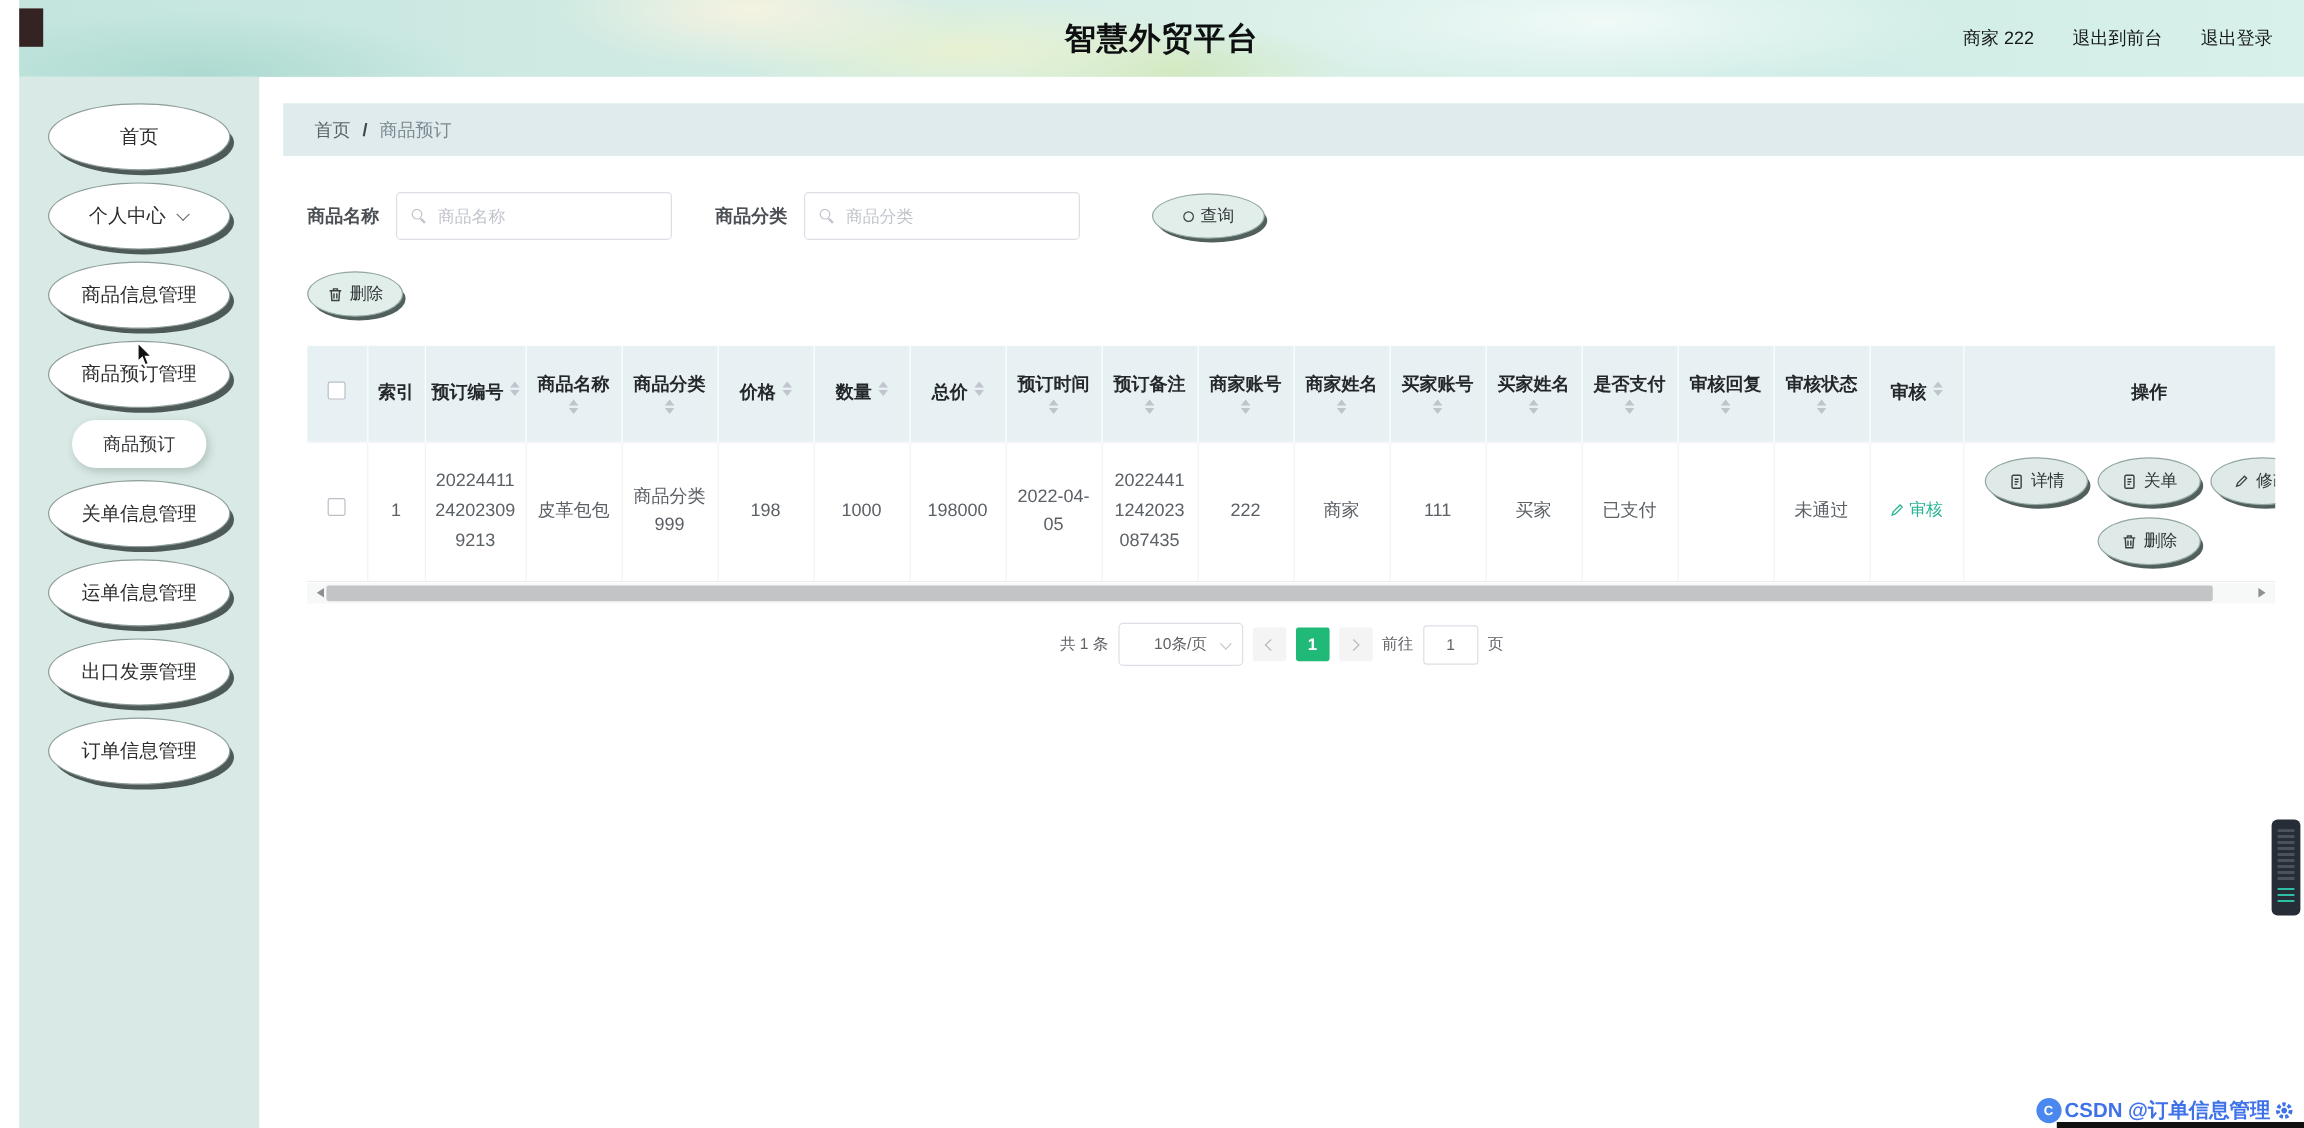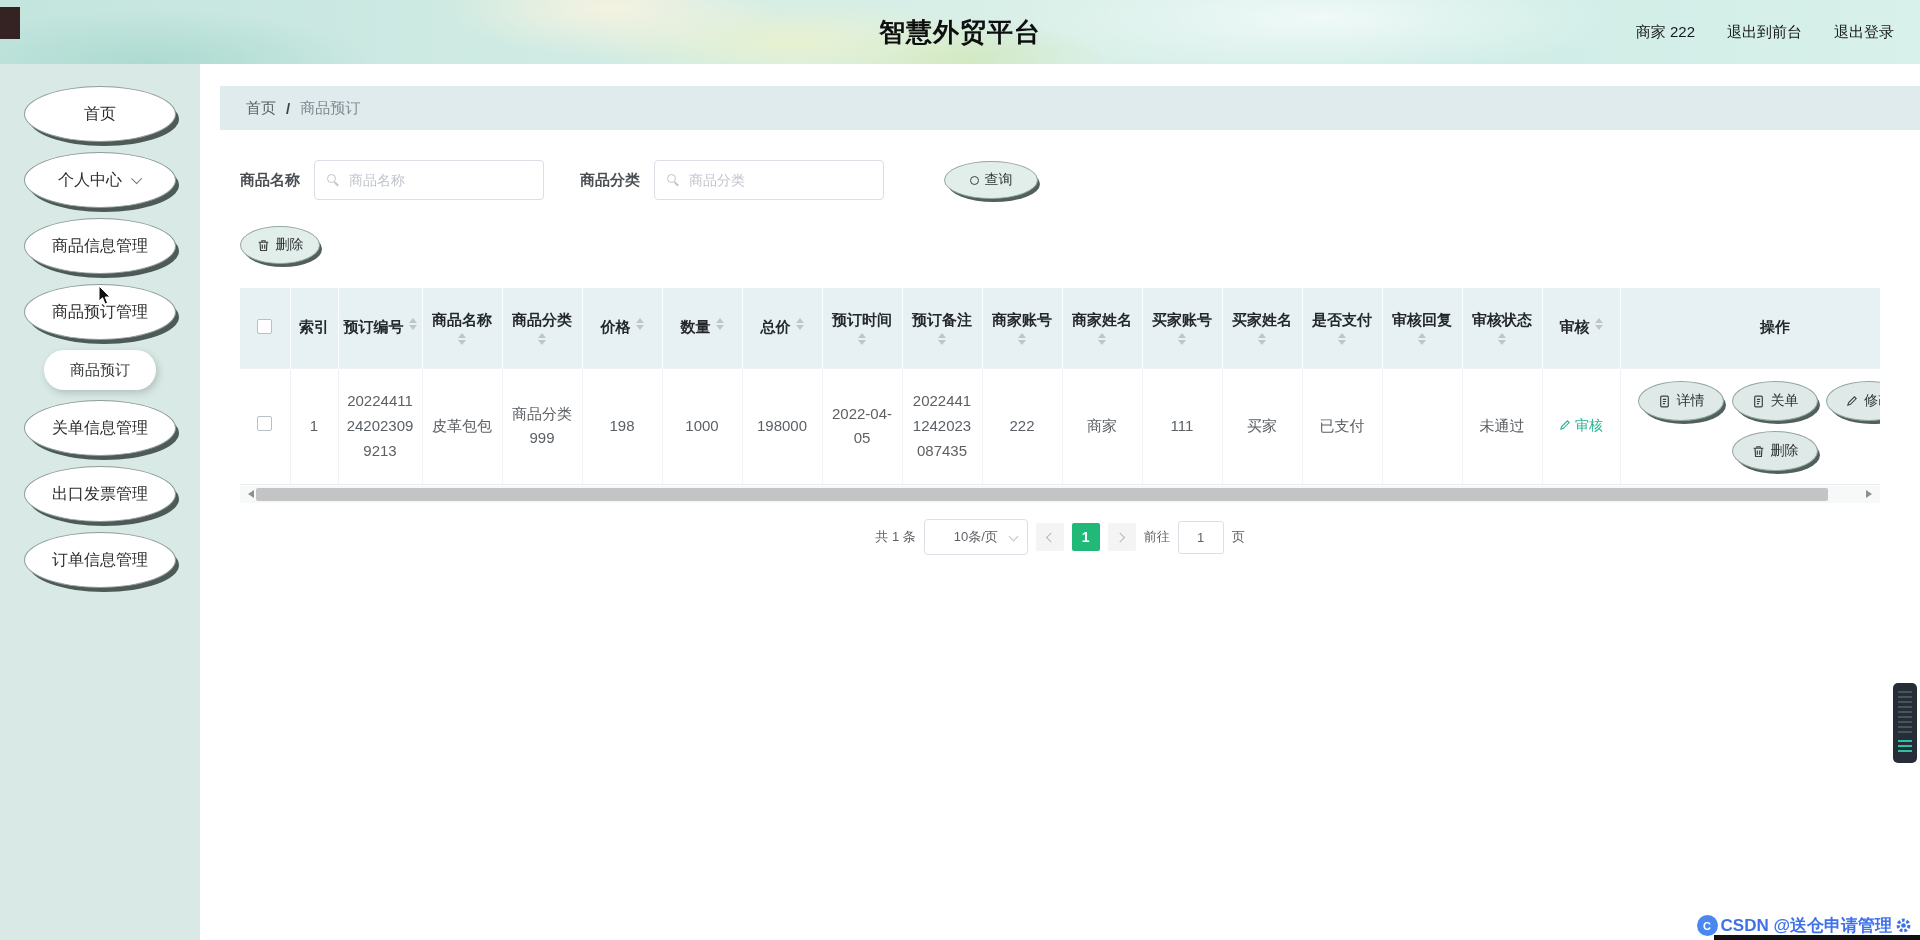--- a/index.html
+++ b/index.html
@@ -1,18 +1,18 @@
 <!DOCTYPE html>
 <html><head>
 <meta charset="utf-8">
 <style>
   * { margin:0; padding:0; box-sizing:border-box; }
   html,body { width:1920px; height:940px; overflow:hidden; }
   body { font-family:"Liberation Sans","DejaVu Sans",sans-serif; color:#303133; background:#fff; }
-  .app { position:relative; width:1920px; height:940px; overflow:hidden; }
+  .app { position:relative; width:1920px; height:940px; overflow:hidden;padding-left:16px; }
 
   
   .header {
     position:relative; height:64px; width:100%;
     background:
       radial-gradient(ellipse 240px 70px at 610px 8px,  rgba(247,243,224,.95), rgba(247,243,224,0) 70%),
       radial-gradient(ellipse 300px 62px at 790px 42px, rgba(235,242,205,.85), rgba(235,242,205,0) 70%),
       radial-gradient(ellipse 210px 55px at 960px 58px, rgba(203,227,160,.55), rgba(203,227,160,0) 70%),
       radial-gradient(ellipse 420px 85px at 1320px 18px,rgba(243,251,249,.9),  rgba(243,251,249,0) 70%),
       radial-gradient(ellipse 320px 75px at 150px 62px, rgba(170,217,207,.9),  rgba(170,217,207,0) 70%),
@@ -160,20 +160,23 @@
         <span>商品信息管理</span>
       </div>
       <div class="nav-oval">
         <span>商品预订管理</span>
       </div>
       <div class="nav-sub">
         <span>商品预订</span>
       </div>
       <div class="nav-oval">
         <span>关单信息管理</span>
+      </div>
+      <div class="nav-oval">
+        <span>运单信息管理</span>
       </div>
       <div class="nav-oval">
         <span>出口发票管理</span>
       </div>
       <div class="nav-oval">
         <span>订单信息管理</span>
       </div>
       <svg class="cursor-arrow" width="15" height="20" viewBox="0 0 15 20">
         <polygon points="1,0 1,15 4.6,11.8 7,18 9.6,17 7.2,11 12,11" fill="#111" stroke="#fff" stroke-width="1"></polygon>
       </svg>
@@ -489,21 +492,21 @@
     </div>
   </div>
 
   <div class="edge-widget">
     <div class="stripes"></div>
     <div class="stripes-teal"></div>
   </div>
 
   <div class="watermark">
     <span class="wm-logo">C</span>
-    <span>CSDN @送仓申请管理</span>
+    <span>CSDN @订单信息管理</span>
     <svg width="17" height="17" viewBox="0 0 16 16">
       <circle cx="8" cy="8" r="5" fill="none" stroke="#2f66e8" stroke-width="3" stroke-dasharray="2.6 1.7"></circle>
       <circle cx="8" cy="8" r="2.2" fill="#2f66e8"></circle>
     </svg>
   </div>
   <div class="bottom-bar"></div>
 
 </div>
 
 </body></html>

